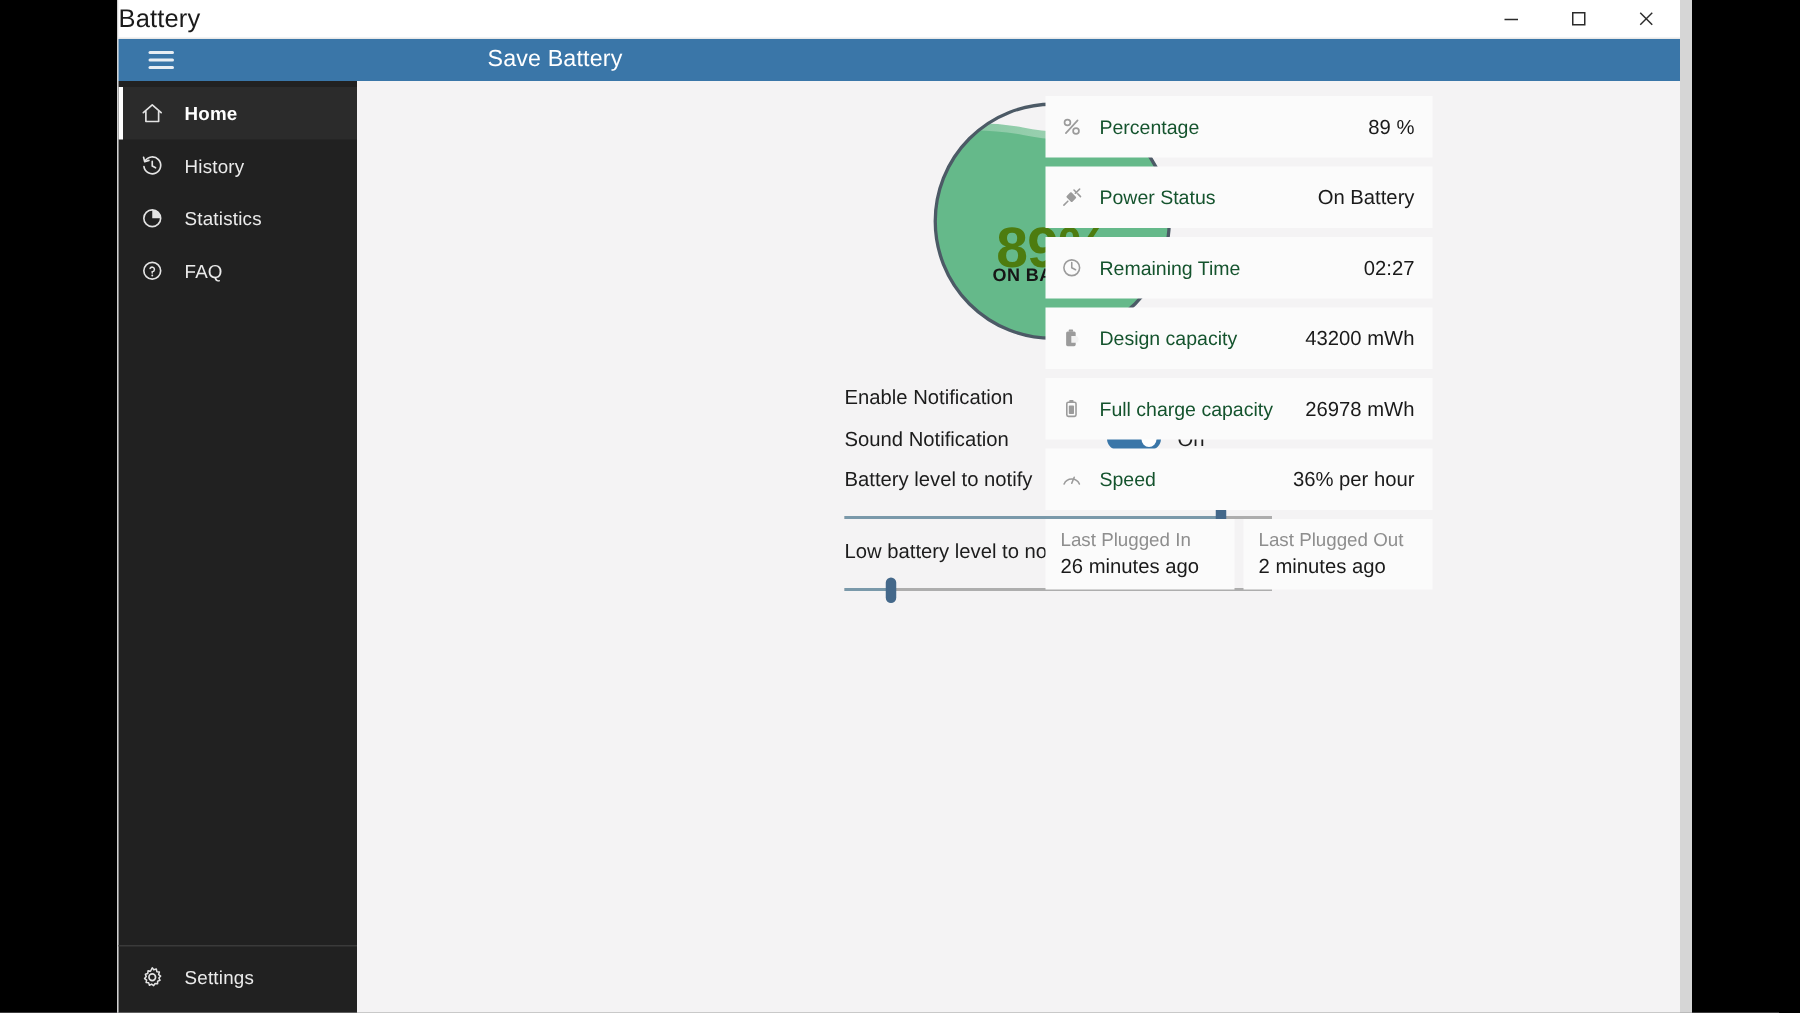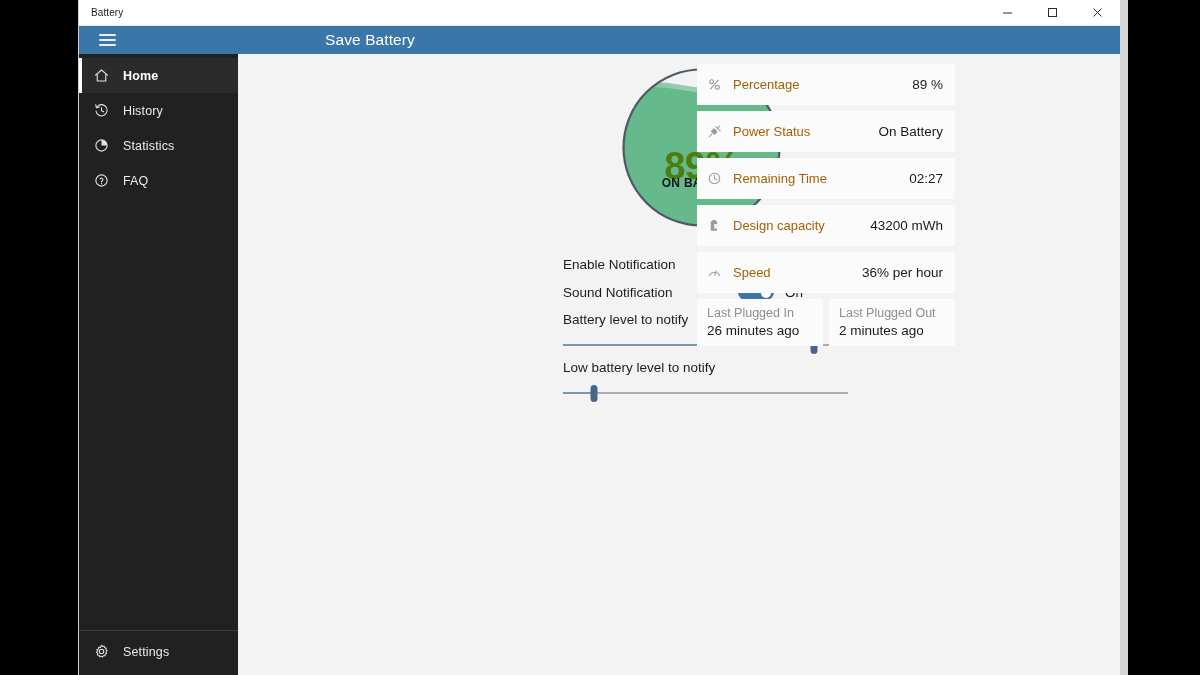--- a/index.html
+++ b/index.html
@@ -25,23 +25,22 @@
   
   #titlebar {
     height: 26px;
     background: #ffffff;
     border-bottom: 1px solid #e8e8e8;
     display: flex;
     align-items: center;
     flex: 0 0 26px;
   }
   #titlebar .title-text {
-    font-size: 10px;
+    font-size: 17px;
     color: #1b1b1b;
-    padding-left: 12px;
     letter-spacing: .1px;
   }
   #titlebar .spacer { flex: 1; }
   .win-btn {
     width: 45px; height: 26px;
     display: flex; align-items: center; justify-content: center;
     color: #2b2b2b;
   }
   .win-btn svg { display: block; }
 
@@ -234,21 +233,21 @@
     margin-bottom: 6px;
     padding: 0 12px 0 10px;
   }
   .card-icon {
     width: 26px;
     display: flex; align-items: center; justify-content: flex-start;
     color: #9b9b9b;
   }
   .card-label {
     font-size: 13px;
-    color: #a16207;
+    color: #14532d;
     flex: 1;
   }
   .card-value {
     font-size: 13.5px;
     color: #1a1a1a;
     text-align: right;
   }
   .plug-row { display: flex; gap: 6px; align-items: center; }
   .plug-card {
     background: #fbfbfb;
@@ -464,20 +463,31 @@
             <svg width="15" height="15" viewBox="0 0 20 20">
               <rect x="5" y="4" width="8.5" height="13" rx="1.4" fill="#9b9b9b"></rect>
               <rect x="7.3" y="2.2" width="3.9" height="2" rx=".6" fill="#9b9b9b"></rect>
               <path d="M9.6 8 h3.4 a3 3 0 0 1 0 6 h-3.4 z" fill="#f2f2f2"></path>
             </svg>
           </span>
           <span class="card-label">Design capacity</span>
           <span class="card-value">43200 mWh</span>
         </div>
 
+        <div class="card">
+          <span class="card-icon">
+            <svg width="15" height="15" viewBox="0 0 20 20">
+              <rect x="5.6" y="4.2" width="8.2" height="12.6" rx="1.4" fill="none" stroke="#9b9b9b" stroke-width="1.4"></rect>
+              <rect x="7.8" y="2.2" width="3.8" height="2" rx=".6" fill="#9b9b9b"></rect>
+              <rect x="7.4" y="7.2" width="4.6" height="7.4" rx=".7" fill="#9b9b9b"></rect>
+            </svg>
+          </span>
+          <span class="card-label">Full charge capacity</span>
+          <span class="card-value">26978 mWh</span>
+        </div>
 
         <div class="card">
           <span class="card-icon">
             <svg width="15" height="15" viewBox="0 0 20 20">
               <path d="M3.2 14.2 A7.4 7.4 0 0 1 16.8 14.2" fill="none" stroke="#9b9b9b" stroke-width="1.4" stroke-linecap="round"></path>
               <path d="M10 13.6 L12.2 8.2" stroke="#9b9b9b" stroke-width="1.4" stroke-linecap="round"></path>
             </svg>
           </span>
           <span class="card-label">Speed</span>
           <span class="card-value">36% per hour</span>

